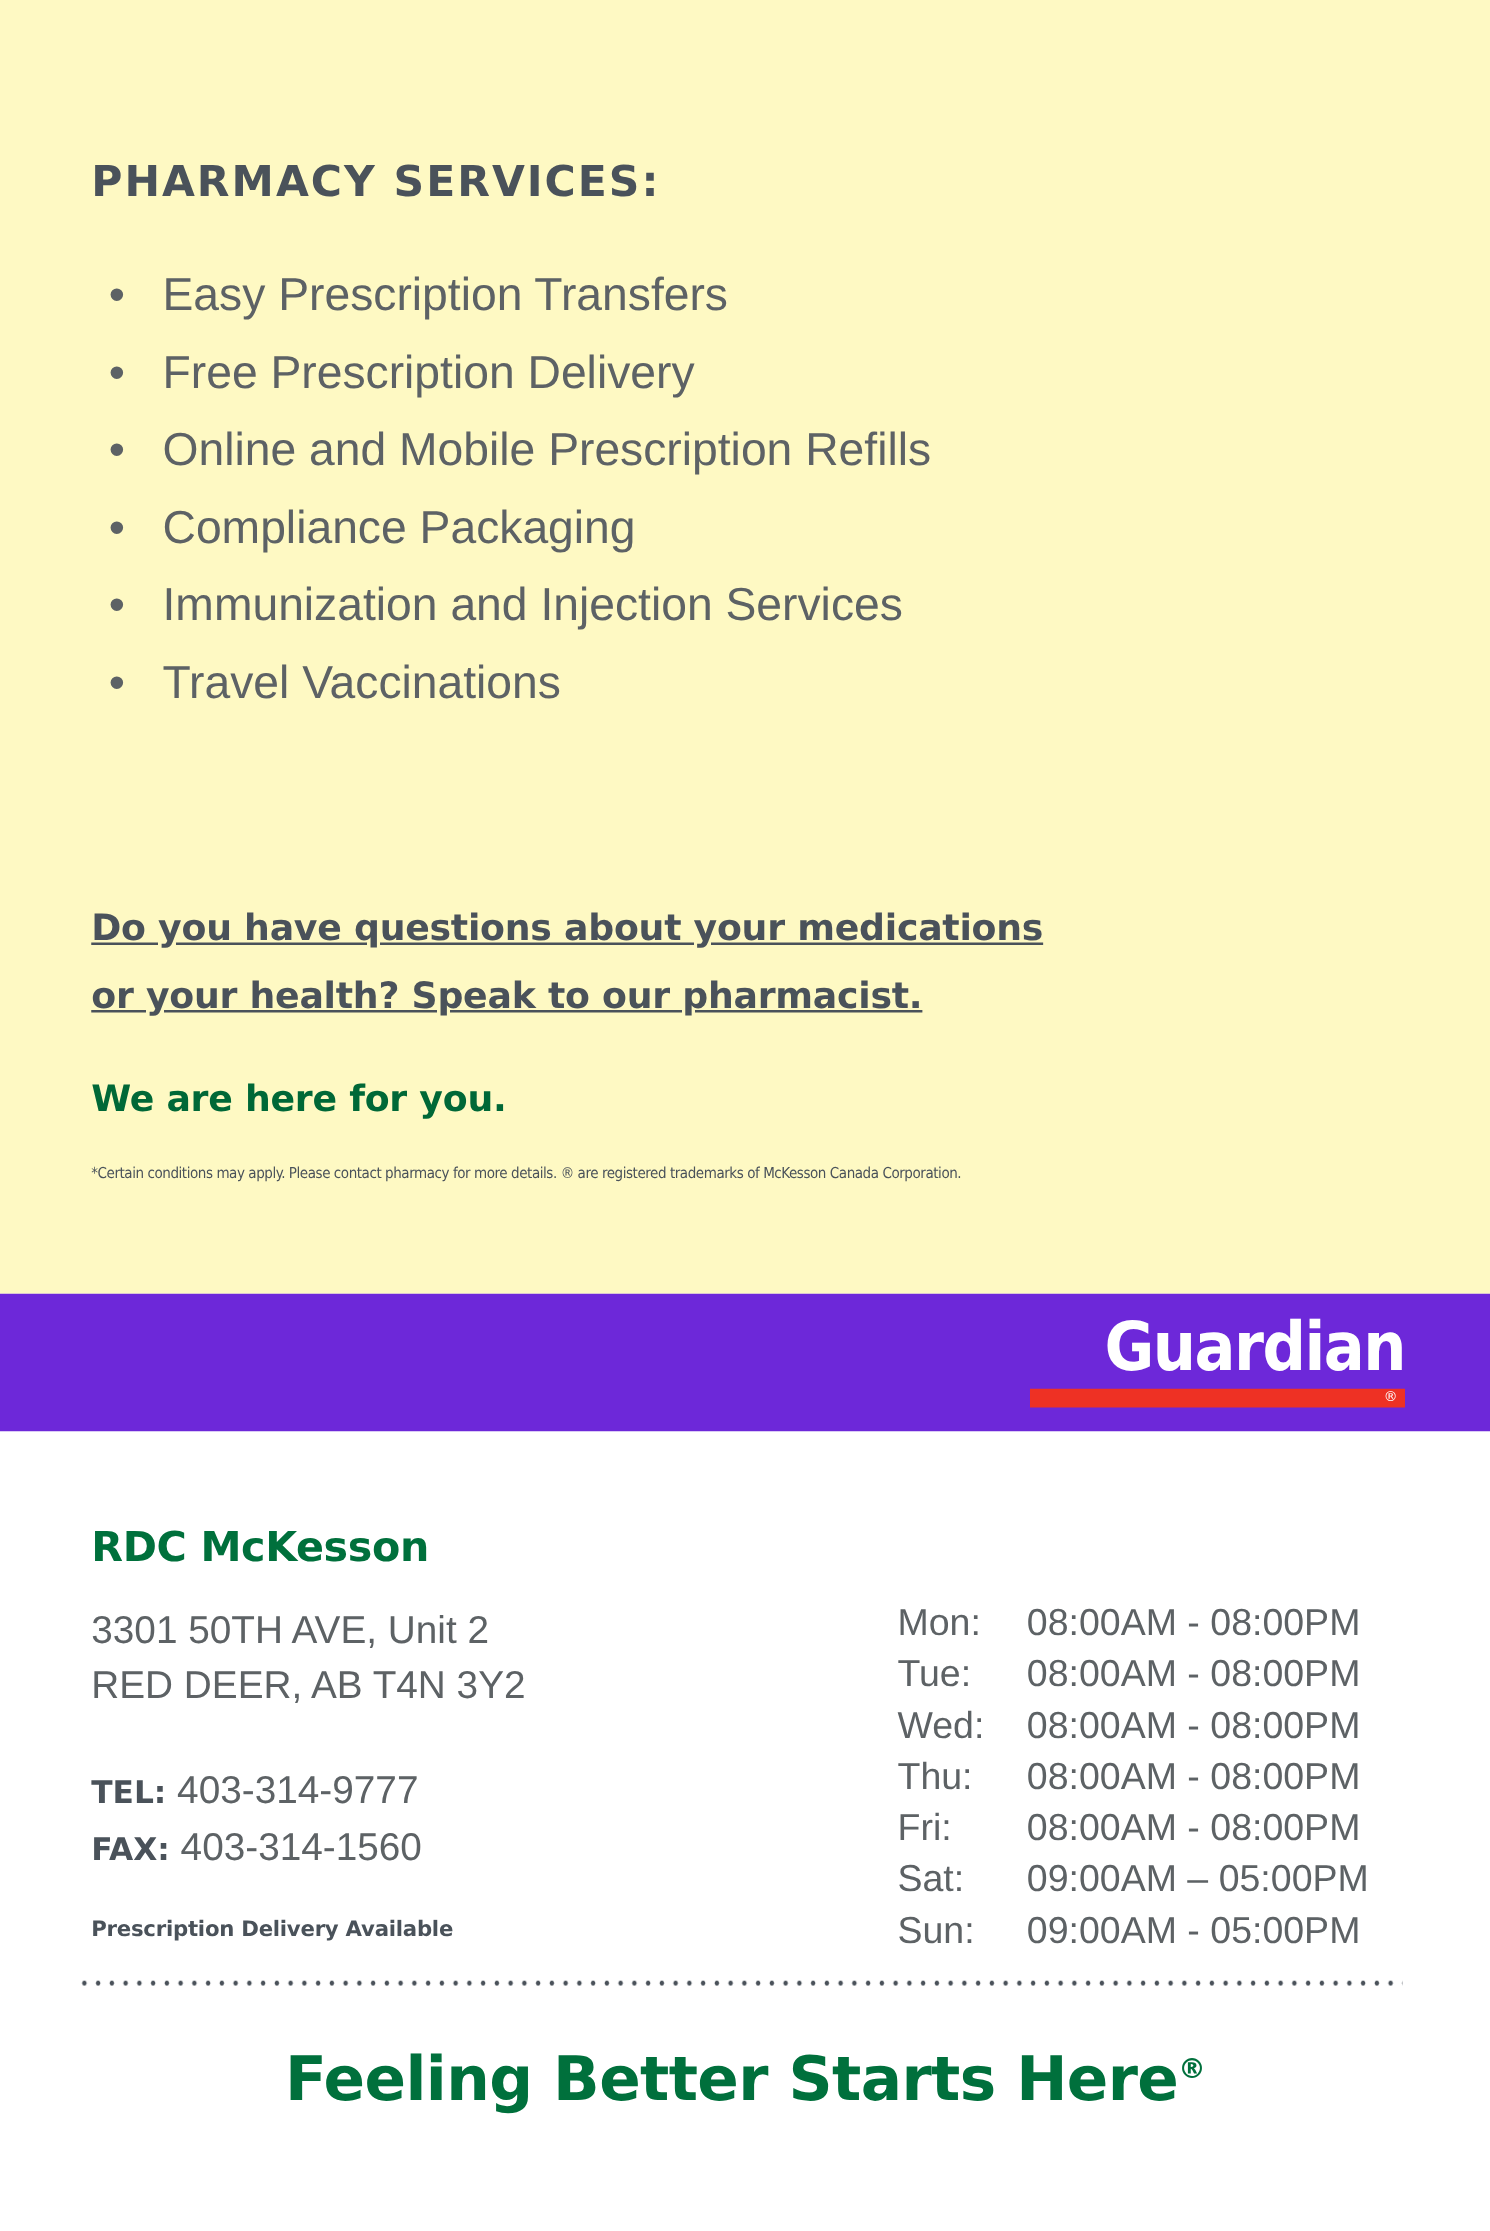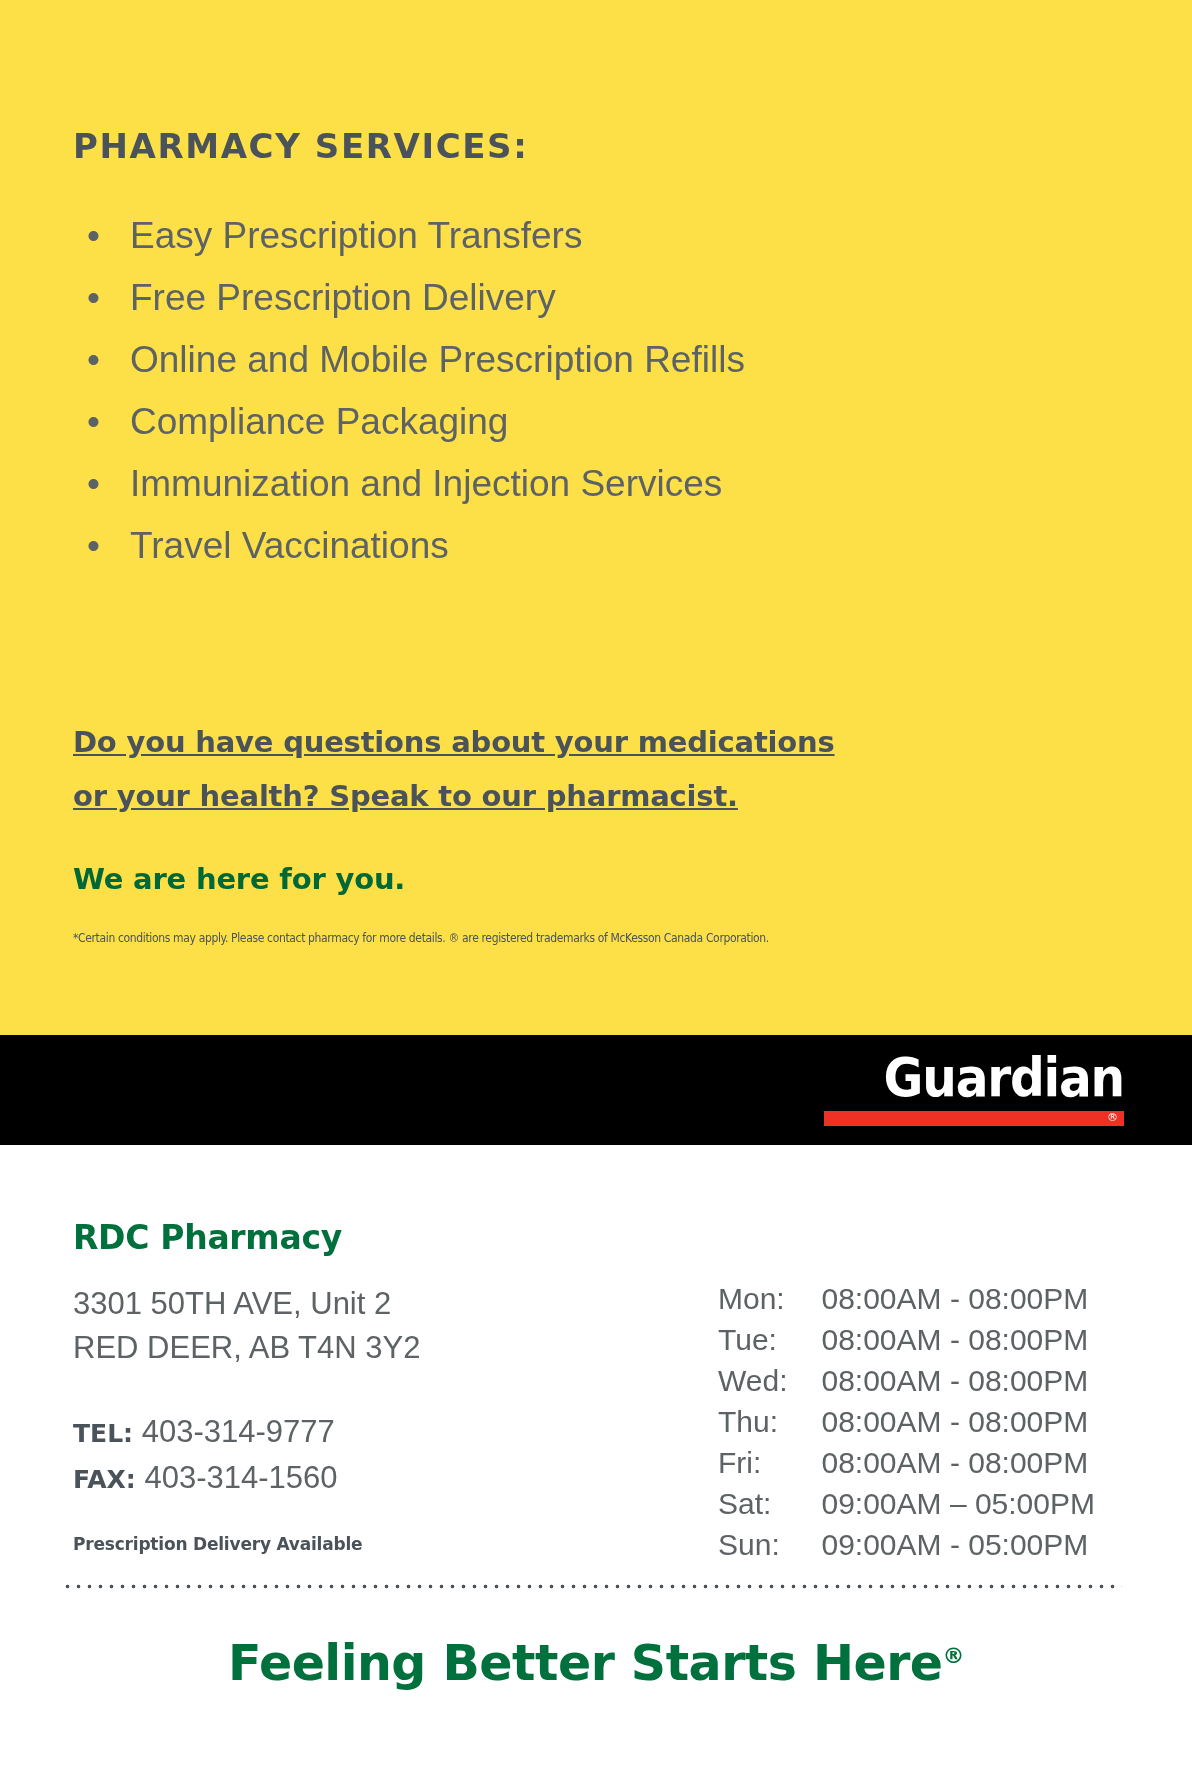--- a/index.html
+++ b/index.html
@@ -7,21 +7,21 @@
     width:1192px; height:1785px;
     background:#ffffff;
     font-family:"DejaVu Sans", sans-serif;
     -webkit-font-smoothing:antialiased;
   }
   .page { position:relative; width:1192px; height:1785px; overflow:hidden; }
 
   
   .top-panel {
     position:absolute; left:0; top:0; width:1192px; height:1035px;
-    background:#fde047;
+    background:#fef9c3;
   }
   .services-title {
     position:absolute; left:73px; top:126px;
     font-family:"DejaVu Sans", sans-serif;
     font-size:34px; font-weight:bold; letter-spacing:1.6px;
     color:#4a525a;
   }
   .services-list {
     position:absolute; left:75px; top:205px;
     width:1000px;
@@ -64,21 +64,21 @@
     font-family:"DejaVu Sans Condensed","DejaVu Sans", sans-serif;
     font-size:12px; font-weight:400;
     color:#4a525a;
     line-height:27px;
     letter-spacing:-0.35px;
   }
 
   
   .green-banner {
     position:absolute; left:0; top:1035px; width:1192px; height:110px;
-    background:#000000;
+    background:#6d28d9;
   }
   .logo-wrap {
     position:absolute; right:68px; top:12px;
     width:300px;
   }
   .logo-word {
     font-family:"DejaVu Sans", sans-serif;
     font-size:54px; font-weight:bold;
     color:#ffffff;
     letter-spacing:-1.2px;
@@ -212,21 +212,21 @@
 
   <div class="green-banner">
     <div class="logo-wrap">
       <div class="logo-word">Guardian</div>
       <div class="logo-bar">
         <span class="reg">®</span>
       </div>
     </div>
   </div>
 
-  <div class="contact-name">RDC Pharmacy</div>
+  <div class="contact-name">RDC McKesson</div>
 
   <div class="address-block">
     <div>3301 50TH AVE, Unit 2</div>
     <div>RED DEER, AB T4N 3Y2</div>
   </div>
 
   <div class="tel-block">
     <div>
       <span class="lbl">TEL:</span>
       <span>403-314-9777</span>

